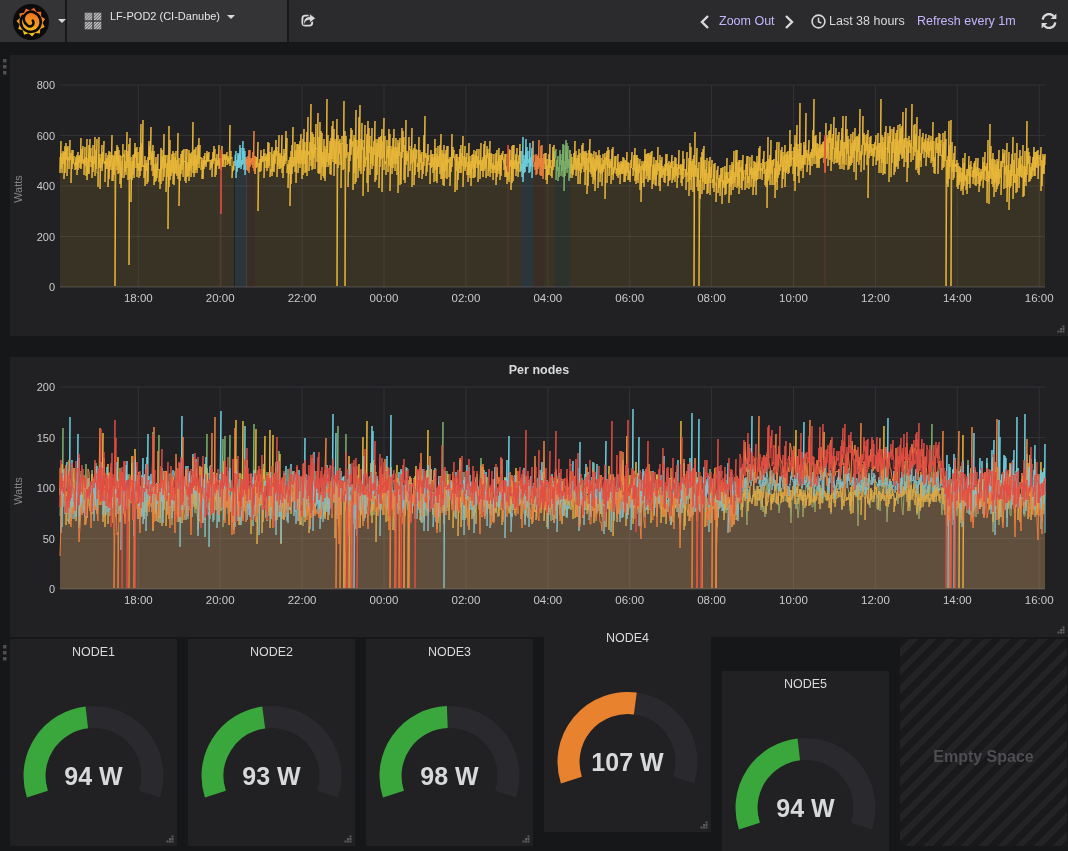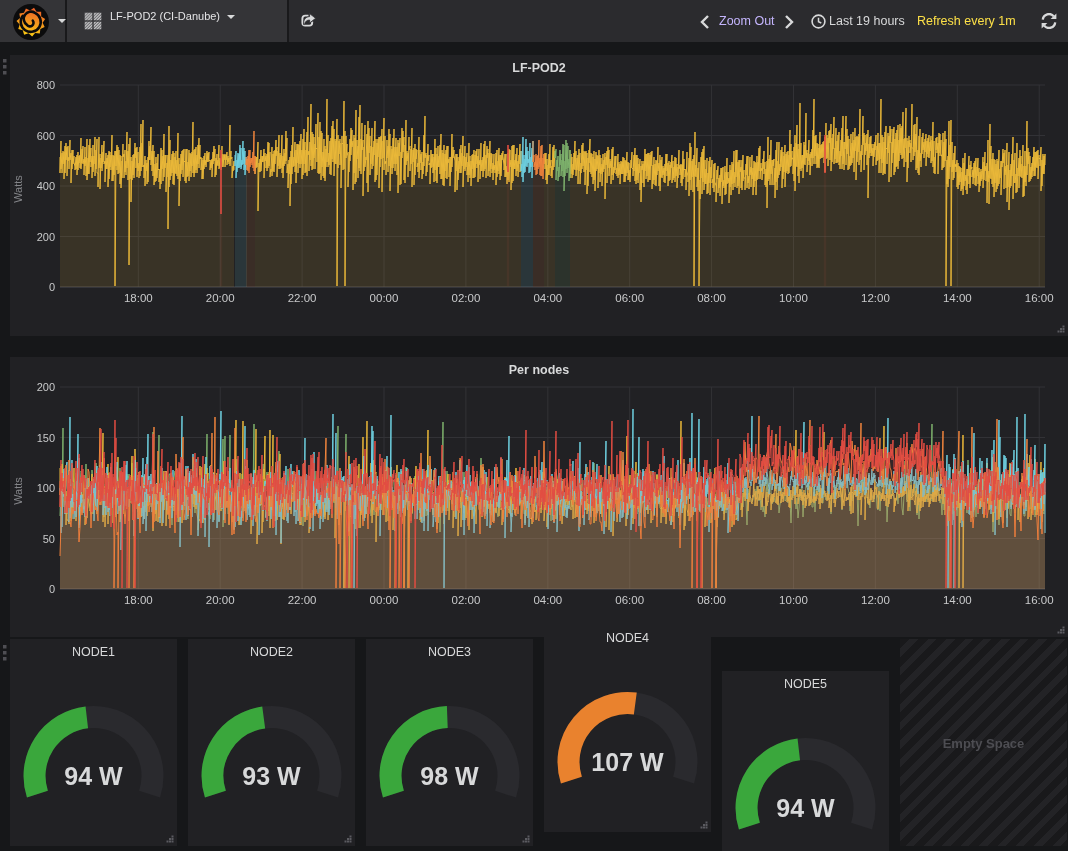--- a/index.html
+++ b/index.html
@@ -9,21 +9,21 @@
 .caret{display:inline-block;width:0;height:0;border-left:4px solid transparent;border-right:4px solid transparent;border-top:4px solid #d8d9da;vertical-align:middle;margin-left:7px}
 .ntxt{position:absolute;top:14px;font-size:12.5px;color:#c4b5fd}
 .panel{position:absolute;background:#212124}
 .ptitle{position:absolute;top:6px;left:0;right:0;text-align:center;font-size:12.5px;font-weight:bold;color:#d8d9da}
 .legend{position:absolute;left:0;top:259px;height:16px;width:100%;font-size:11.5px;color:#c9d0d9;white-space:nowrap}
 .li{position:absolute;top:0}
 .dash{display:inline-block;width:13px;height:4px;border-radius:1px;margin-right:5px;vertical-align:2px}
 .ylab{position:absolute;left:-22px;font-size:11px;color:#85868a;transform:rotate(-90deg);width:60px;text-align:center}
 .gtitle{position:absolute;top:6px;left:0;right:0;text-align:center;font-size:12.5px;font-weight:normal;color:#d8d9da}
 .empty{position:absolute;left:900px;top:639px;width:167px;height:207px;background:repeating-linear-gradient(135deg,#19191b 0 7px,#232326 7px 13px)}
-.empty span{position:absolute;left:0;right:0;top:97px;text-align:center;font-weight:bold;font-size:13px;color:#4d4d52}
+.empty span{position:absolute;left:0;right:0;top:109px;text-align:center;font-weight:bold;font-size:16px;color:#4d4d52}
 .dragdots{position:absolute;left:2px}
 </style></head><body>
 <div class="navbar">
     <div class="nav-light"></div>
     <div class="nav-sep" style="left:65px"></div>
     <div class="nav-sep" style="left:287px"></div>
     <svg width="38" height="38" viewBox="0 0 38 38" style="position:absolute;left:12px;top:3px">
 <defs>
         <linearGradient id="lg" x1="0" y1="0" x2="0" y2="1">
           <stop offset="0" stop-color="#ed5b28"></stop>
@@ -61,22 +61,22 @@
       <path d="M8 1 L2 7 L8 13" stroke="#d8d9da" stroke-width="2.4" fill="none"></path>
     </svg>
     <div class="ntxt" style="left:719px">Zoom Out</div>
     <svg width="10" height="14" viewBox="0 0 10 14" style="position:absolute;left:784px;top:15px">
       <path d="M2 1 L8 7 L2 13" stroke="#d8d9da" stroke-width="2.4" fill="none"></path>
     </svg>
     <svg width="15" height="15" viewBox="0 0 15 15" style="position:absolute;left:811px;top:14px">
 <circle cx="7.5" cy="7.5" r="6.4" fill="none" stroke="#d8d9da" stroke-width="1.6"></circle>
 <path d="M7.5 3.8 V7.8 L10.3 9" stroke="#d8d9da" stroke-width="1.5" fill="none"></path>
     </svg>
-    <div class="ntxt" style="left:829px;color:#d8d9da">Last 19 hours</div>
-    <div class="ntxt" style="left:917px;color:#fde047">Refresh every 1m</div>
+    <div class="ntxt" style="left:829px;color:#d8d9da">Last 38 hours</div>
+    <div class="ntxt" style="left:917px;color:#c4b5fd">Refresh every 1m</div>
     <svg width="16" height="16" viewBox="0 0 16 16" style="position:absolute;left:1041px;top:13px">
 <path d="M1.8 6.7 A 6.2 6.2 0 0 1 12.8 3.4" fill="none" stroke="#d8d9da" stroke-width="2.3"></path>
 <path d="M9.6 6.0 L15.4 6.0 L15.4 0.4 Z" fill="#d8d9da"></path>
 <path d="M14.2 9.3 A 6.2 6.2 0 0 1 3.2 12.6" fill="none" stroke="#d8d9da" stroke-width="2.3"></path>
 <path d="M6.4 10.0 L0.6 10.0 L0.6 15.6 Z" fill="#d8d9da"></path>
     </svg>
   </div>
 <div class="dragdots" style="top:59px"><svg width="6" height="16" viewBox="0 0 6 16">
       <g fill="#4e4e53">
         <rect x="1" y="0" width="3.5" height="3.5"></rect>
@@ -85,21 +85,20 @@
       </g>
     </svg></div>
 <div class="dragdots" style="top:645px"><svg width="6" height="16" viewBox="0 0 6 16">
       <g fill="#4e4e53">
         <rect x="1" y="0" width="3.5" height="3.5"></rect>
         <rect x="1" y="6" width="3.5" height="3.5"></rect>
         <rect x="1" y="12" width="3.5" height="3.5"></rect>
       </g>
     </svg></div>
 <div class="panel" style="left:10px;top:55px;width:1058px;height:281px">
-    <div class="ptitle">LF-POD2</div>
     <div class="ylab" style="top:128px">Watts</div>
     <svg width="1058" height="256" style="position:absolute;left:0;top:0">
       <path d="M128.3 30V232" stroke="#323236" stroke-width="1"></path>
       <path d="M210.2 30V232" stroke="#323236" stroke-width="1"></path>
       <path d="M292.1 30V232" stroke="#323236" stroke-width="1"></path>
       <path d="M374.0 30V232" stroke="#323236" stroke-width="1"></path>
       <path d="M455.9 30V232" stroke="#323236" stroke-width="1"></path>
       <path d="M537.8 30V232" stroke="#323236" stroke-width="1"></path>
       <path d="M619.7 30V232" stroke="#323236" stroke-width="1"></path>
       <path d="M701.6 30V232" stroke="#323236" stroke-width="1"></path>

